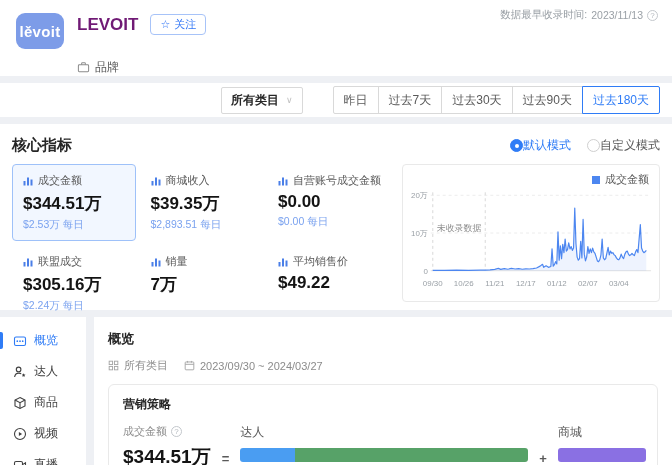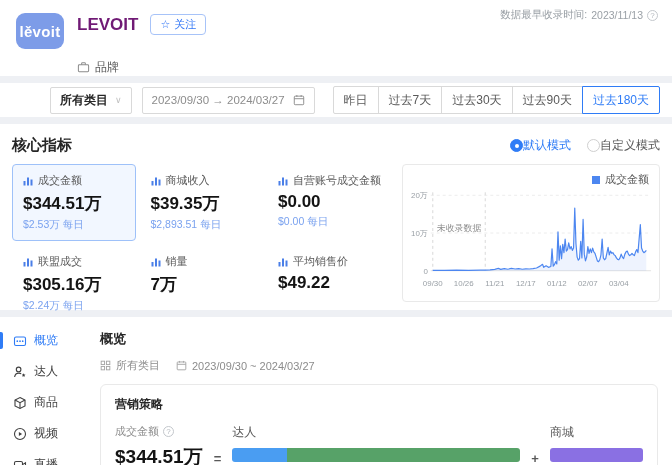--- a/index.html
+++ b/index.html
@@ -20,21 +20,21 @@
   .qmark { width:11px; height:11px; border:1px solid #c3c7cc; border-radius:50%; color:#b3b8be; font-size:8px; line-height:9px; text-align:center; display:inline-block; flex:none; }
   svg.ic { display:block; }
 
   
   .filterbar { height:34px; margin-bottom:7px; display:flex; align-items:center; justify-content:flex-end; padding:0 12px; gap:10px; }
   .select { border:1px solid #d9d9d9; border-radius:2px; height:27px; padding:0 9px; display:flex; align-items:center; gap:7px; font-size:12px; color:#262626; font-weight:700; cursor:pointer; background:#fff; }
   .caret { color:#bfbfbf; font-size:9px; font-weight:400; }
   .daterange { border:1px solid #d9d9d9; border-radius:2px; height:27px; padding:0 9px; font-size:11.5px; color:#8c8c8c; display:flex; align-items:center; gap:8px; cursor:pointer; background:#fff; }
   .segmented { display:flex; margin-left:4px; }
   .seg-btn { height:28px; padding:0 10px; border:1px solid #d9d9d9; background:#fff; font-size:12px; color:#595959; margin-left:-1px; cursor:pointer; position:relative; font-family:inherit; }
-  .seg-btn:first-child { border-radius:2px 0 0 2px; margin-left:4px; }
+  .seg-btn:first-child { border-radius:2px 0 0 2px; margin-left:16px; }
   .seg-btn:last-child { border-radius:0 2px 2px 0; }
   .seg-btn.active { color:#2f7cf6; border-color:#2f7cf6; z-index:2; }
 
   
   .core { height:186px; padding:12px; margin-bottom:7px; }
   .core-head { display:flex; justify-content:space-between; align-items:center; margin-bottom:9px; }
   .core-head h2 { font-size:15px; font-weight:700; }
   .modes { display:flex; gap:16px; align-items:center; font-size:12px; }
   .radio { display:flex; align-items:center; cursor:pointer; color:#595959; }
   .rdot { width:13px; height:13px; border-radius:50%; border:1px solid #cfcfcf; background:#fff; position:relative; flex:none; }
@@ -47,21 +47,21 @@
   .metric.selected { border-color:#9ec1f9; background:#f2f7ff; }
   .m-label { font-size:11px; color:#595959; display:flex; align-items:center; gap:5px; white-space:nowrap; }
   .m-value { font-size:17px; font-weight:700; color:#141414; margin-top:4px; }
   .m-sub { font-size:10.5px; color:#7aa2ef; margin-top:3px; min-height:13px; white-space:nowrap; }
   .chart-panel { flex:1; border:1px solid #e9e9e9; border-radius:4px; position:relative; overflow:hidden; }
   .legend { position:absolute; top:7px; right:10px; font-size:11px; color:#595959; display:flex; align-items:center; gap:5px; cursor:pointer; }
   .legend .sq { width:8px; height:8px; background:#4c86f0; display:block; }
   #trend-chart { width:100%; height:100%; display:block; }
 
   
-  .bottom { display:flex; flex:1; min-height:0; }
+  .bottom { display:flex; gap:8px; flex:1; min-height:0; }
   .sidebar { width:86px; padding-top:8px; flex:none; }
   .side-item { height:31px; display:flex; align-items:center; gap:7px; padding-left:13px; font-size:12px; color:#404040; cursor:pointer; position:relative; }
   .side-item.active { color:#2f7cf6; }
   .side-item.active::before { content:""; position:absolute; left:0; top:7px; bottom:7px; width:3px; background:#2f7cf6; border-radius:0 2px 2px 0; }
   .main { flex:1; padding:13px 14px; min-width:0; }
   .main h2 { font-size:13px; font-weight:700; }
   .sub-filters { margin-top:10px; display:flex; gap:16px; align-items:center; font-size:11px; color:#8c8c8c; }
   .sf { display:flex; align-items:center; gap:5px; }
   .strategy { border:1px solid #e9e9e9; border-radius:6px; margin-top:11px; padding:11px 14px 12px; }
   .strategy h3 { font-size:12px; font-weight:700; color:#262626; }
@@ -105,27 +105,20 @@
       <span>2023/11/13</span>
       <span class="qmark">?</span>
     </div>
   </header>
 
   <div class="card filterbar">
     <div class="select">
       <span>所有类目</span>
       <span class="caret">∨</span>
     </div>
-    <div class="daterange">
-      <span>2023/09/30 → 2024/03/27</span>
-      <svg class="ic" width="12" height="12" viewBox="0 0 14 14" fill="none" stroke="#8c8c8c" stroke-width="1.1">
-        <rect x="1.5" y="2.5" width="11" height="10" rx="1"></rect>
-          <path d="M1.5 5.5h11M4.5 1.2v2.2M9.5 1.2v2.2"></path>
-      </svg>
-    </div>
     <div class="segmented" id="quick-ranges">
         <button class="seg-btn">昨日</button>
         <button class="seg-btn">过去7天</button>
         <button class="seg-btn">过去30天</button>
         <button class="seg-btn">过去90天</button>
         <button class="seg-btn active">过去180天</button>
       </div>
   </div>
 
   <section class="card core">

